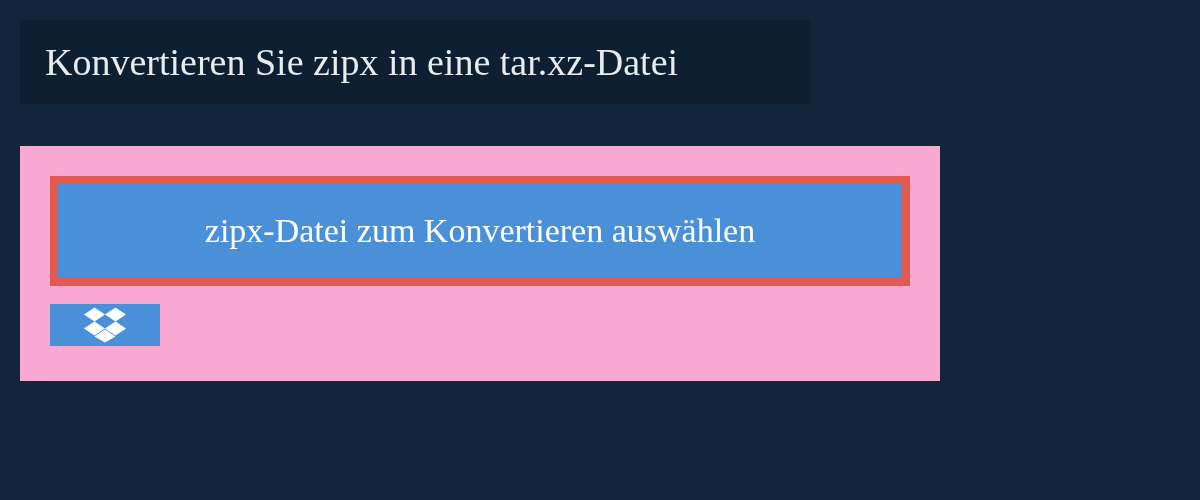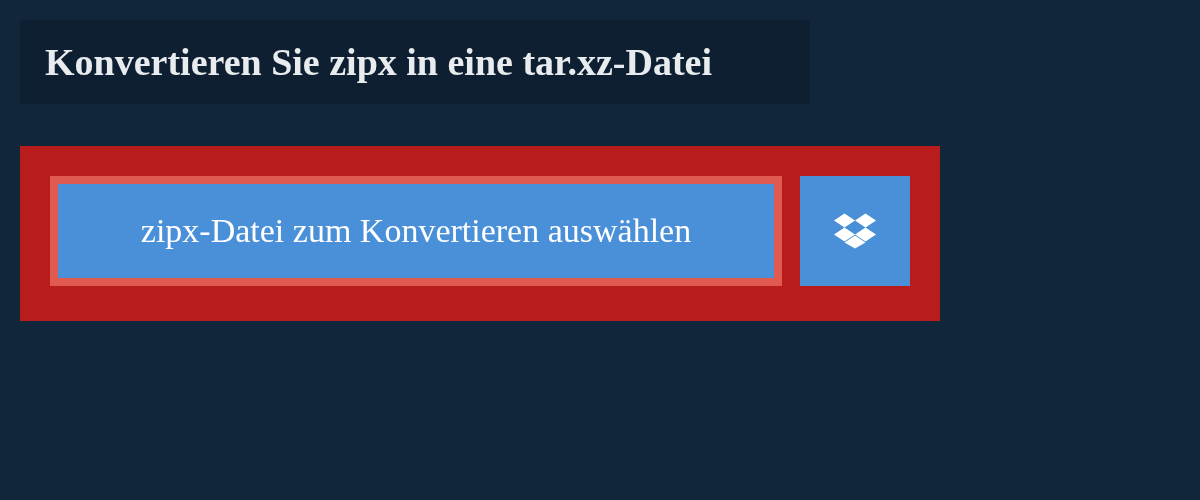--- a/index.html
+++ b/index.html
@@ -18,30 +18,31 @@
       padding: 20px 0 0 20px;
     }
     .title-box {
       background-color: #0d1f31;
       padding: 20px 25px;
       width: 790px;
     }
     .title-text {
       color: #e8ecef;
       font-size: 38px;
-      font-weight: bold;
+      font-weight: normal;
     }
     .upload-section {
-      background-color: #b91c1c;
+      background-color: #f9a8d4;
       width: 920px;
       padding: 30px 30px 35px 30px;
       margin-top: 42px;
       display: flex;
       gap: 18px;
       align-items: stretch;
+      flex-direction: column;
     }
     .select-file-button {
       background-color: #4a90d9;
       border: 8px solid #e05a4f;
       color: #ffffff;
       font-size: 34px;
       font-family: Georgia, 'Times New Roman', serif;
       font-weight: normal;
       padding: 28px 40px;
       flex: 1;

